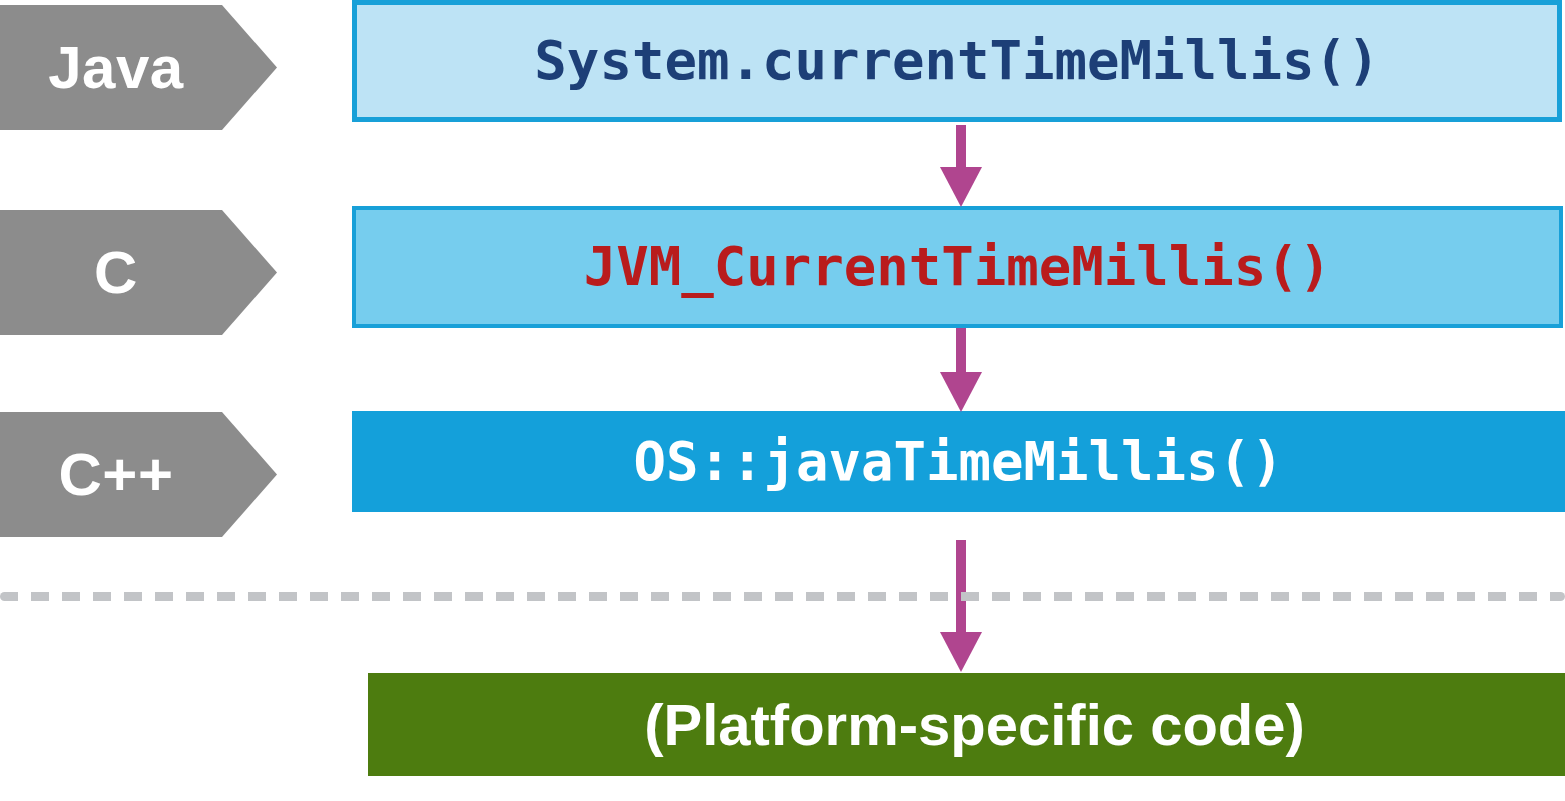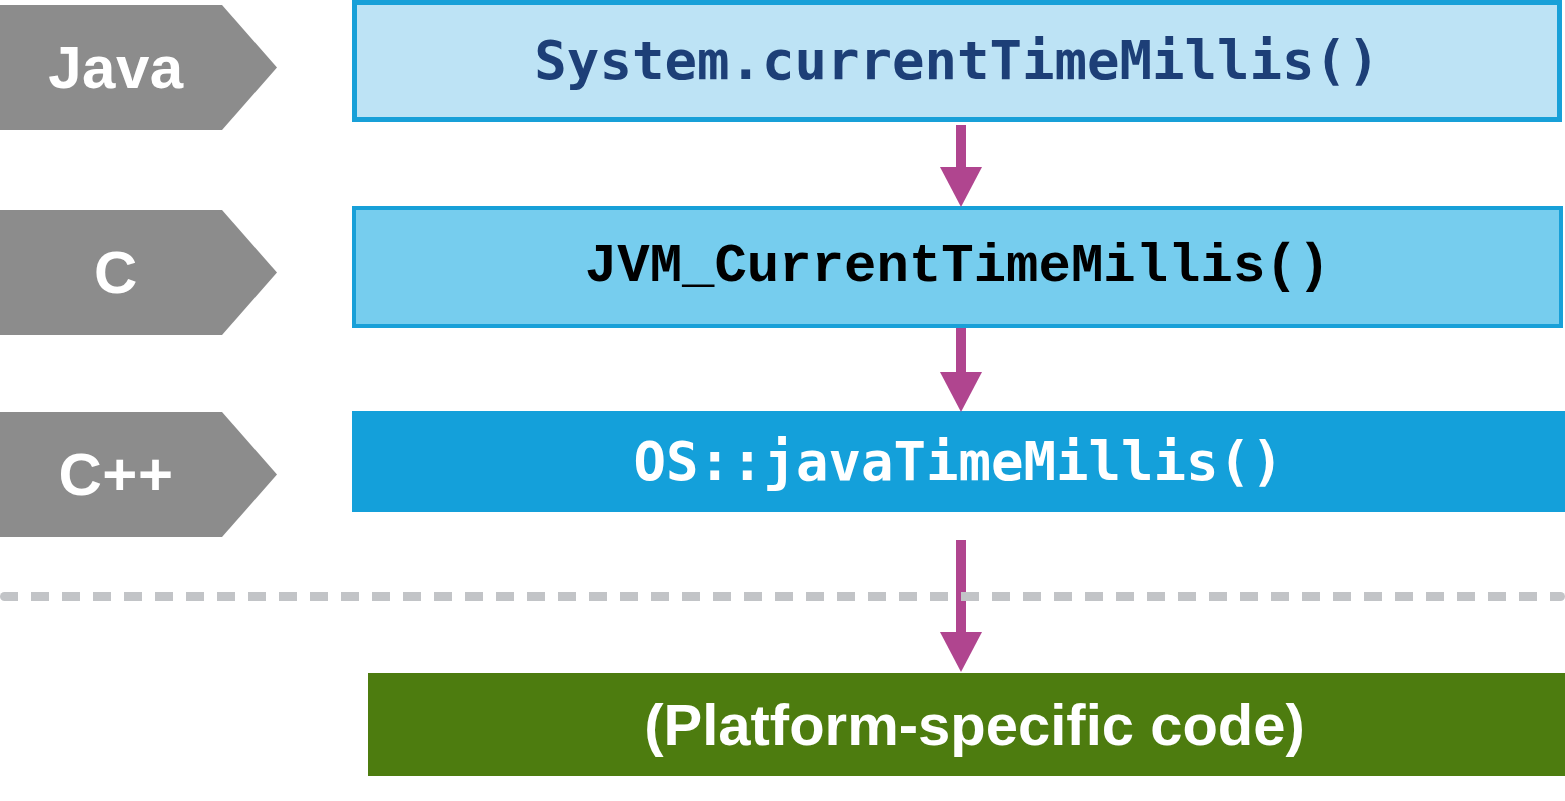--- a/index.html
+++ b/index.html
@@ -78,21 +78,21 @@
   #box-java .code-text { color: #1d3f77; }
 
   #box-c {
     left: 352px;
     top: 206px;
     width: 1211px;
     height: 122px;
     background: #76cdee;
     border: 4px solid #18a0d8;
   }
-  #box-c .code-text { color: #000000; font-family: Liberation Mono, monospace; }
+  #box-c .code-text { color: #b91c1c; }
 
   #box-cpp {
     left: 352px;
     top: 411px;
     width: 1213px;
     height: 101px;
     background: #14a0da;
     border: 0;
   }
   #box-cpp .code-text { color: #ffffff; }

